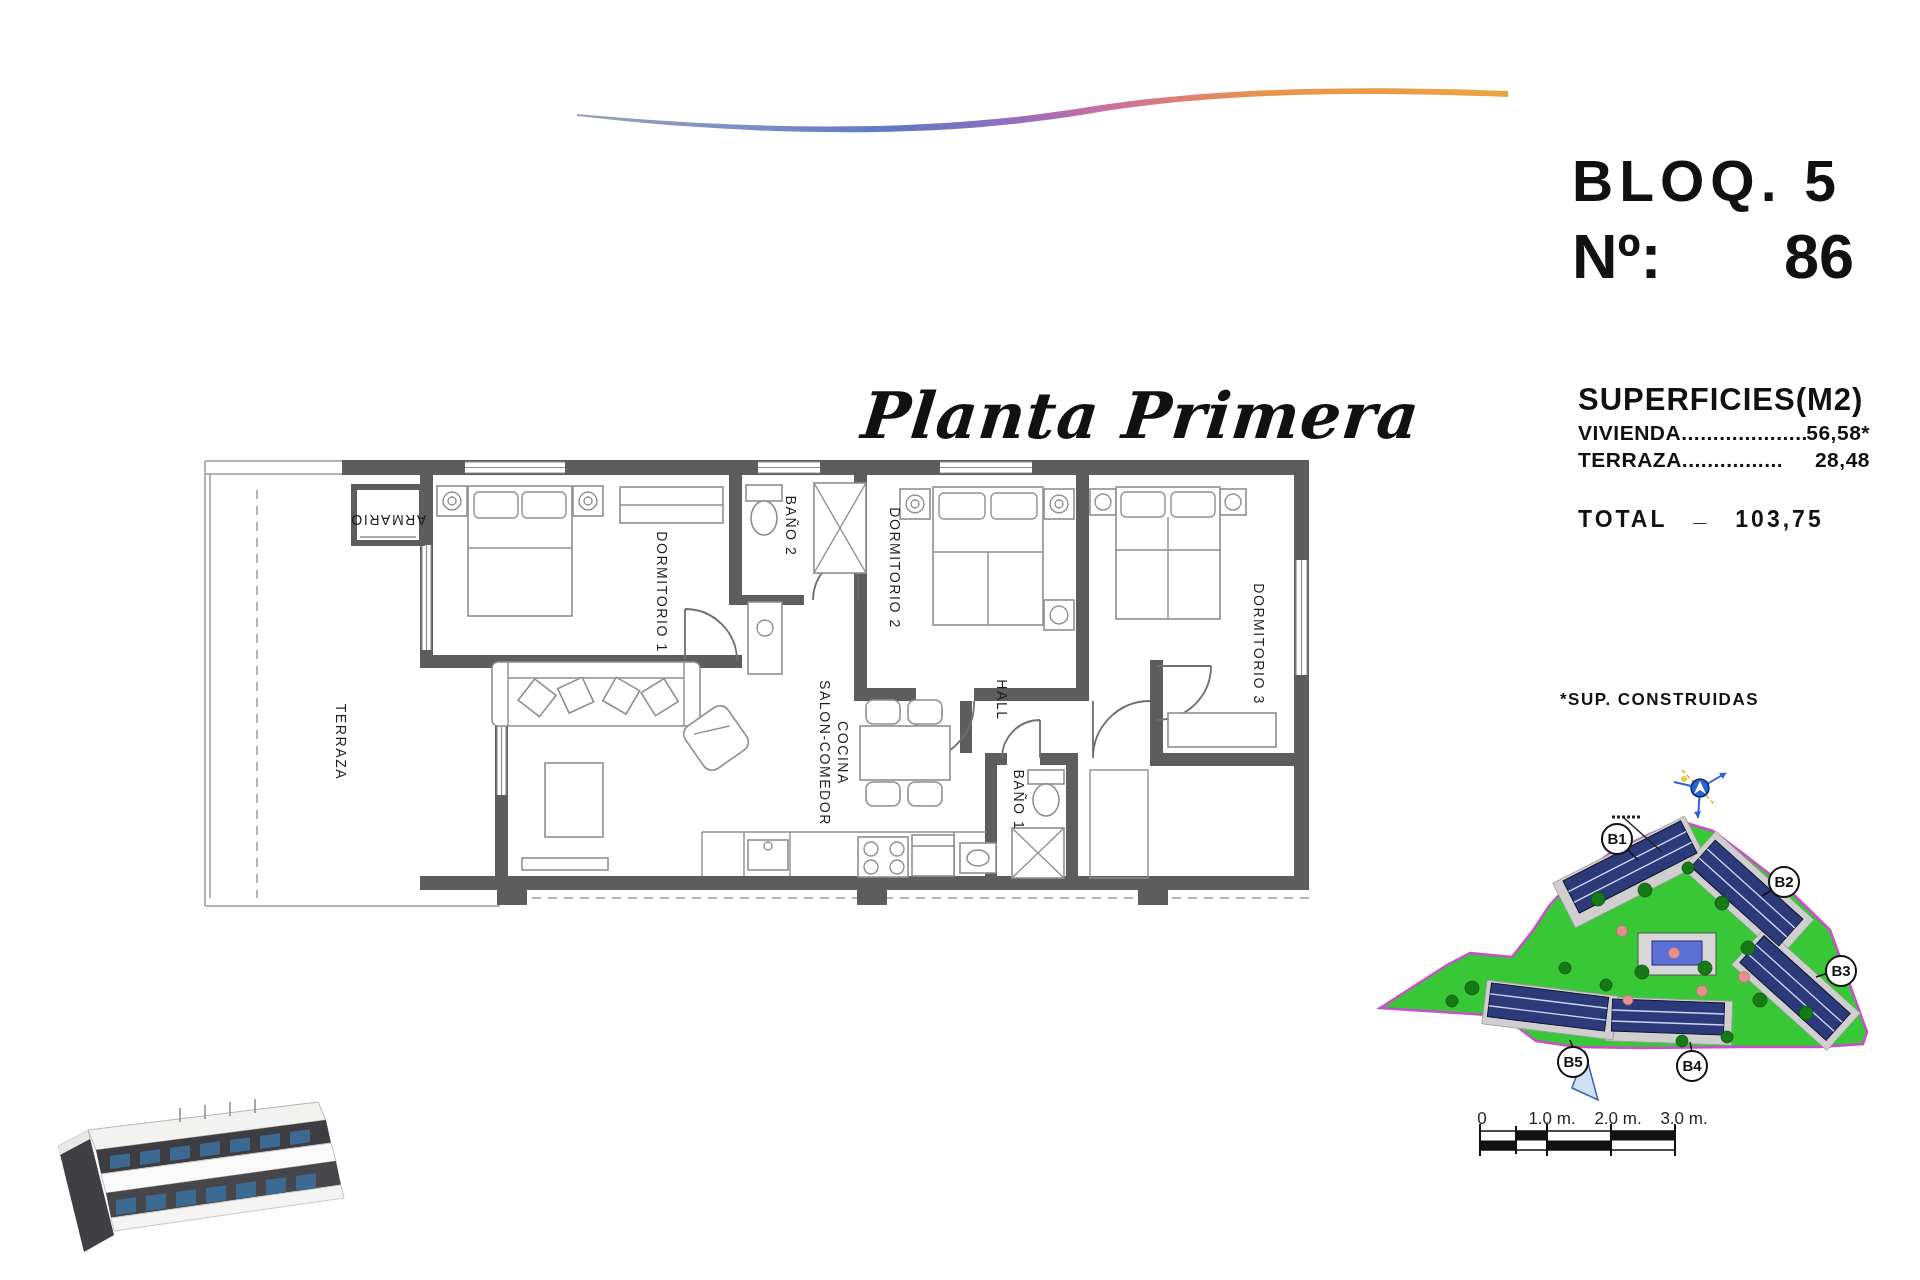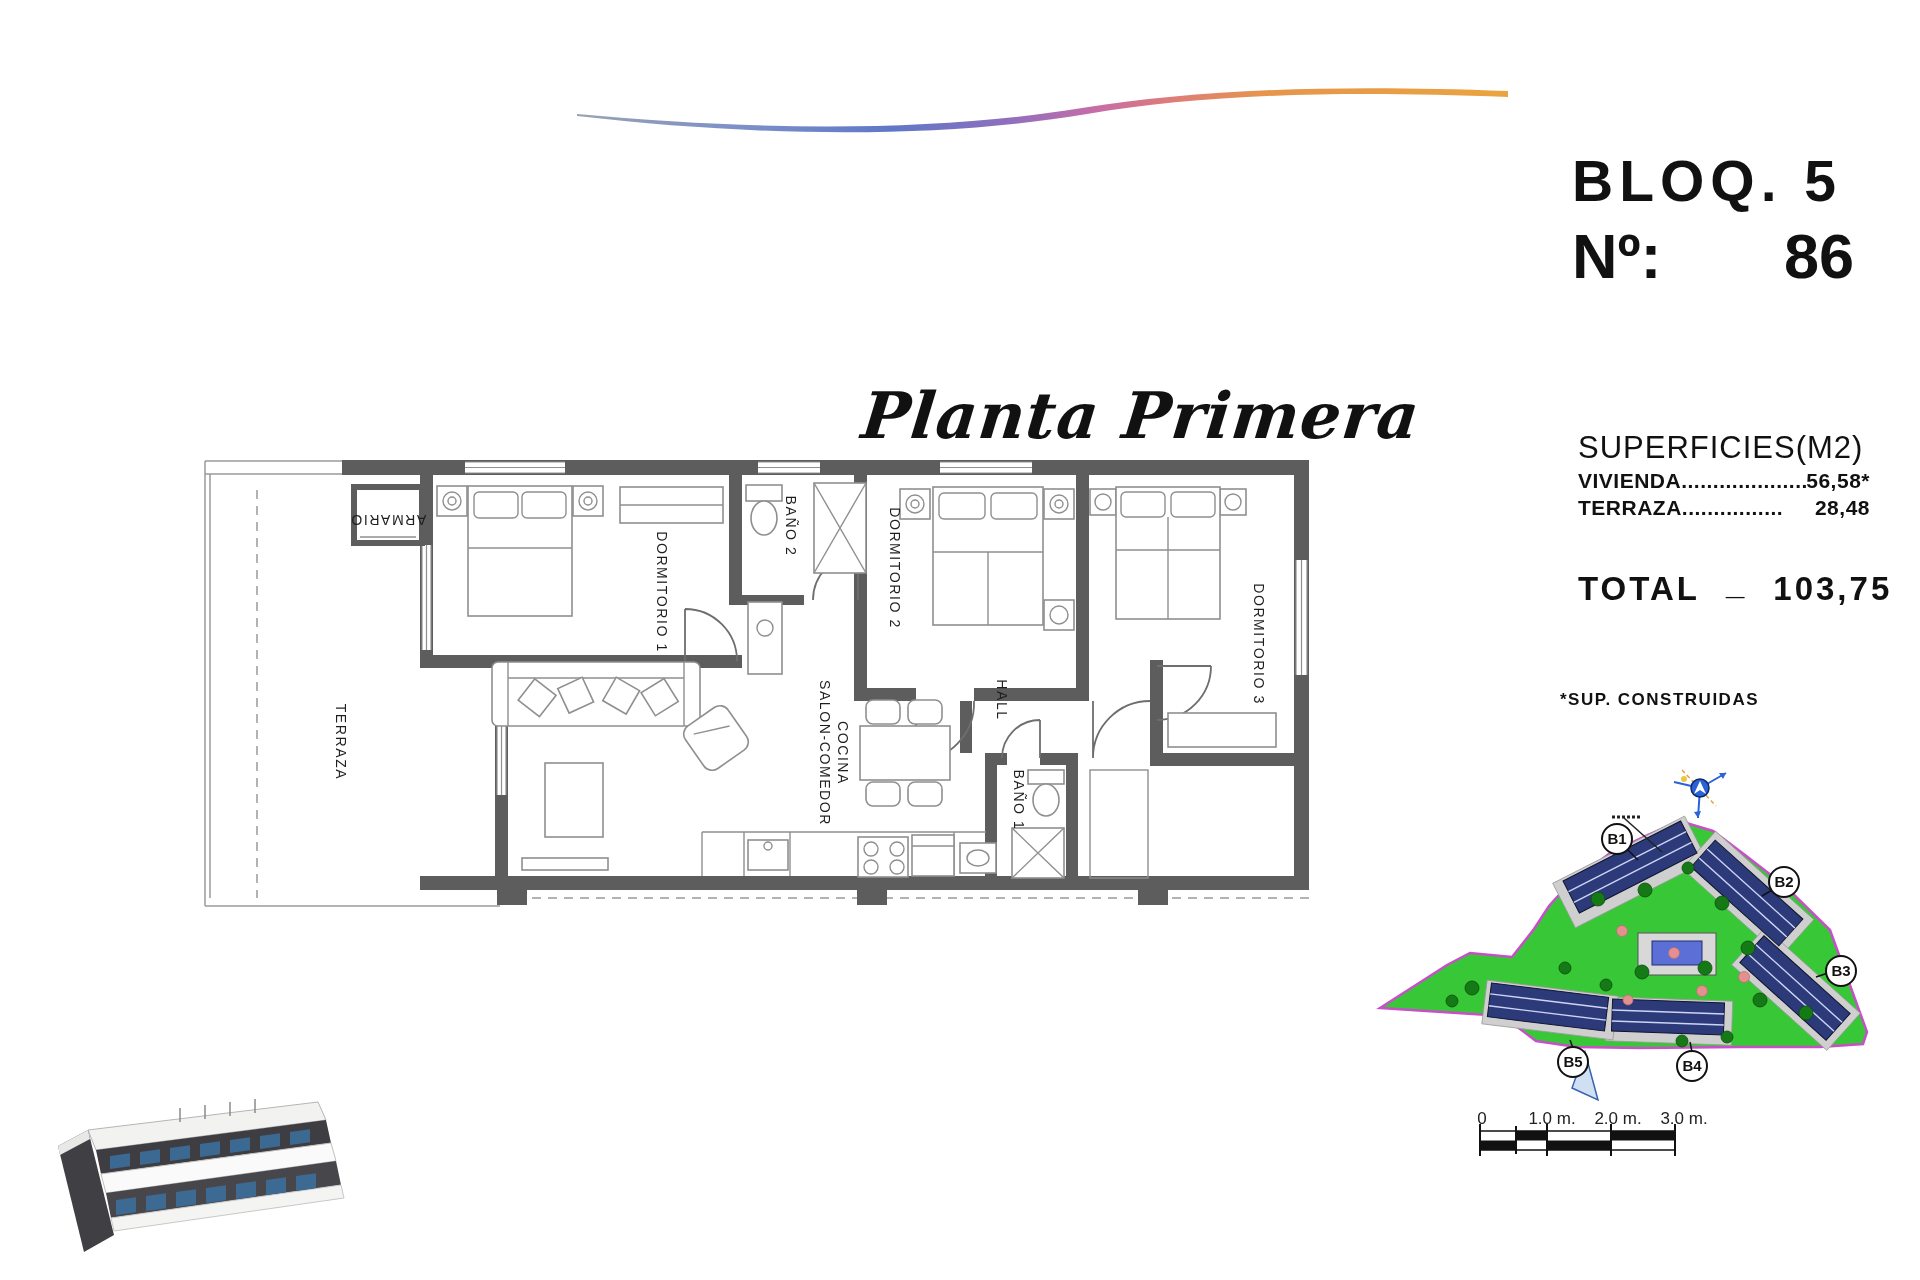--- a/index.html
+++ b/index.html
@@ -4,24 +4,24 @@
 <style>
   html,body{margin:0;padding:0;background:#888;}
   #sheet{position:relative;width:1920px;height:1280px;background:#ffffff;overflow:hidden;
          font-family:"Liberation Sans",sans-serif;color:#111;}
   #page-svg{position:absolute;left:0;top:0;width:1920px;height:1280px;}
   .abs{position:absolute;}
 
   
   .bloq-line{font-size:57px;font-weight:700;letter-spacing:6px;white-space:nowrap;}
   .no-line{display:flex;justify-content:space-between;width:282px;font-size:63px;font-weight:700;margin-top:6px;}
-  .sup-head{font-size:31px;font-weight:400;letter-spacing:1px;white-space:nowrap;margin-top:48px;}
+  .sup-head{font-size:31px;font-weight:700;letter-spacing:1px;white-space:nowrap;}
   .sup-row{display:flex;width:292px;font-size:21px;font-weight:600;letter-spacing:.5px;white-space:nowrap;overflow:hidden;margin-top:3px;}
   .sup-row .dots{flex:1;overflow:hidden;}
-  .total-row{display:flex;align-items:baseline;gap:26px;font-size:33px;font-weight:700;letter-spacing:3px;margin-top:50px;}
+  .total-row{display:flex;align-items:baseline;gap:26px;font-size:23px;font-weight:700;letter-spacing:3px;margin-top:34px;}
   .total-row .sep{transform:translateY(-6px);}
   .footnote{font-size:17px;font-weight:600;letter-spacing:1.5px;}
 
   .script-title{font-family:"DejaVu Serif",serif;font-style:italic;font-weight:700;
                 font-size:64px;letter-spacing:1px;transform:skewX(-6deg);white-space:nowrap;}
 
   
   .wall{fill:#5d5d5d;stroke:none;}
   .thin{stroke:#9a9a9a;stroke-width:1.5;fill:none;}
   .dash{stroke:#9a9a9a;stroke-width:1.5;fill:none;stroke-dasharray:9 7;}

